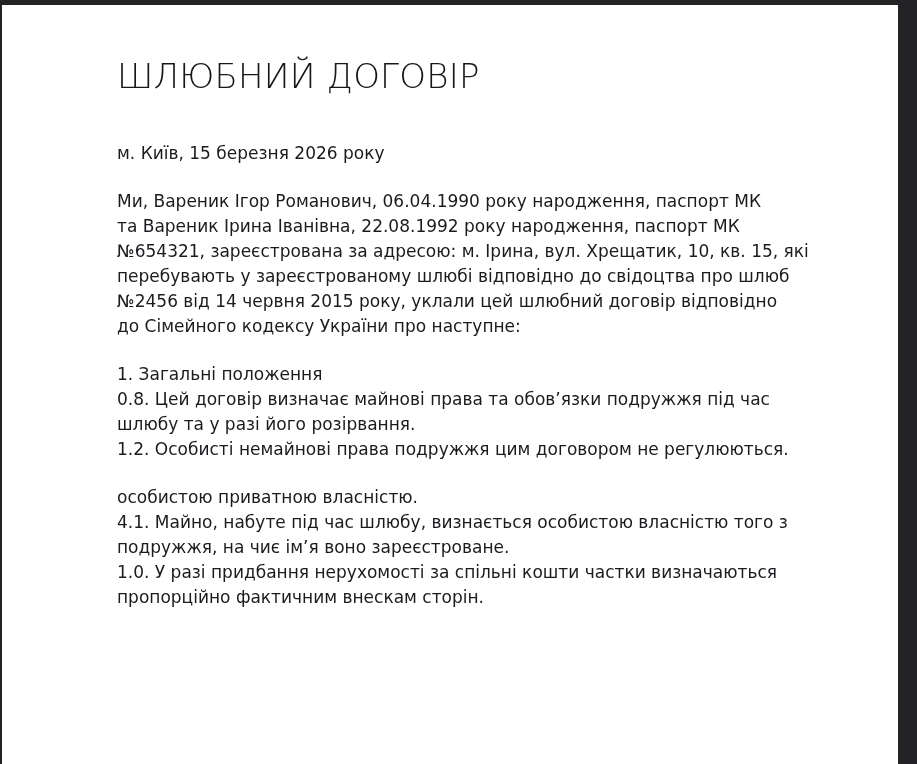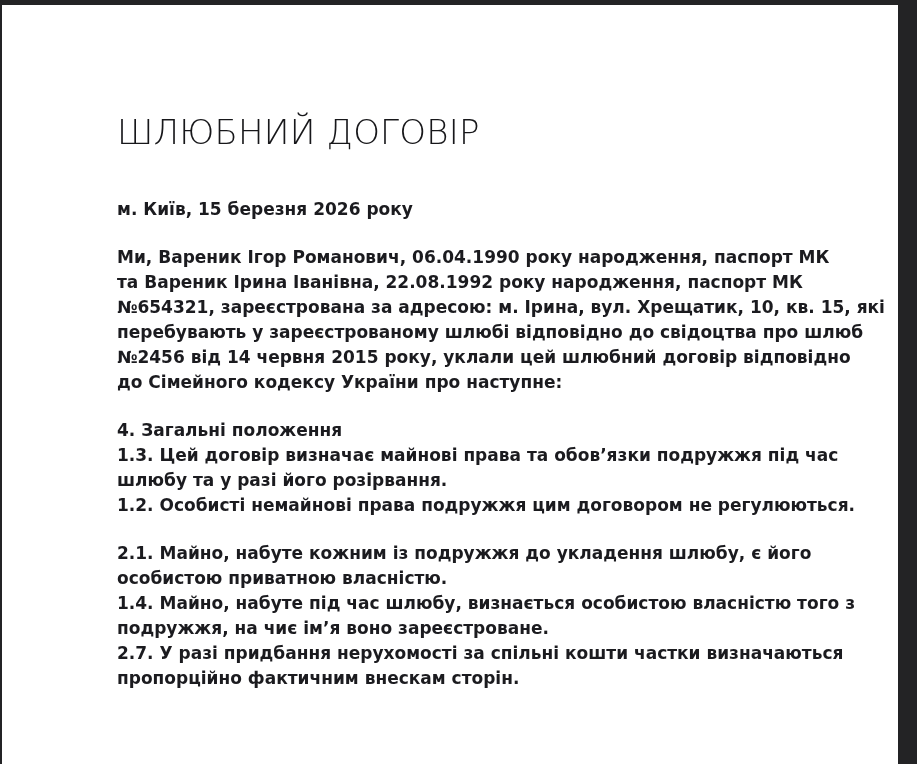--- a/index.html
+++ b/index.html
@@ -24,37 +24,37 @@
     background: #ffffff;
     border-top: 5px solid #232325;
     border-left: 2px solid #232325;
     border-right: 19px solid #232325;
   }
 
   #page {
     box-sizing: border-box;
     width: 100%;
     height: 100%;
-    padding: 108px 0 0 115px;
+    padding: 52px 0 0 115px;
     background: #ffffff;
   }
 
   .doc-title {
     font-size: 34px;
     font-weight: 300;
     line-height: 1.12;
     color: #17171a;
     letter-spacing: 0.2px;
     margin: 0 0 46px 0;
     white-space: nowrap;
   }
 
   .para {
     font-size: 17px;
-    font-weight: 700;
+    font-weight: 400;
     line-height: 25px;
     color: #1b1b1f;
     margin: 0 0 23px 0;
     max-width: 682px;
   }
 
   .para:last-child {
     margin-bottom: 0;
   }
 
@@ -76,29 +76,28 @@
     <p class="para">
       <span class="line">Ми, Вареник Ігор Романович, 06.04.1990 року народження, паспорт МК</span>
       <span class="line">та Вареник Ірина Іванівна, 22.08.1992 року народження, паспорт МК</span>
       <span class="line">№654321, зареєстрована за адресою: м. Ірина, вул. Хрещатик, 10, кв. 15, які</span>
       <span class="line">перебувають у зареєстрованому шлюбі відповідно до свідоцтва про шлюб</span>
       <span class="line">№2456 від 14 червня 2015 року, уклали цей шлюбний договір відповідно</span>
       <span class="line">до Сімейного кодексу України про наступне:</span>
     </p>
 
     <p class="para">
-      <span class="line">4. Загальні положення</span>
-      <span class="line">1.3. Цей договір визначає майнові права та обов’язки подружжя під час</span>
+      <span class="line">1. Загальні положення</span>
+      <span class="line">0.8. Цей договір визначає майнові права та обов’язки подружжя під час</span>
       <span class="line">шлюбу та у разі його розірвання.</span>
       <span class="line">1.2. Особисті немайнові права подружжя цим договором не регулюються.</span>
     </p>
 
     <p class="para">
-      <span class="line">2.1. Майно, набуте кожним із подружжя до укладення шлюбу, є його</span>
       <span class="line">особистою приватною власністю.</span>
-      <span class="line">1.4. Майно, набуте під час шлюбу, визнається особистою власністю того з</span>
+      <span class="line">4.1. Майно, набуте під час шлюбу, визнається особистою власністю того з</span>
       <span class="line">подружжя, на чиє ім’я воно зареєстроване.</span>
-      <span class="line">2.7. У разі придбання нерухомості за спільні кошти частки визначаються</span>
+      <span class="line">1.0. У разі придбання нерухомості за спільні кошти частки визначаються</span>
       <span class="line">пропорційно фактичним внескам сторін.</span>
     </p>
 
   </div>
 </div>
 
 </body></html>

